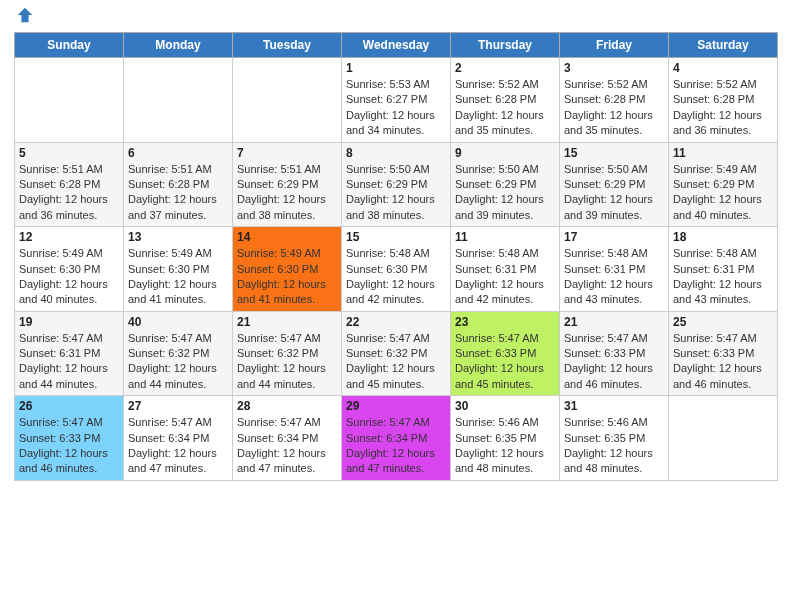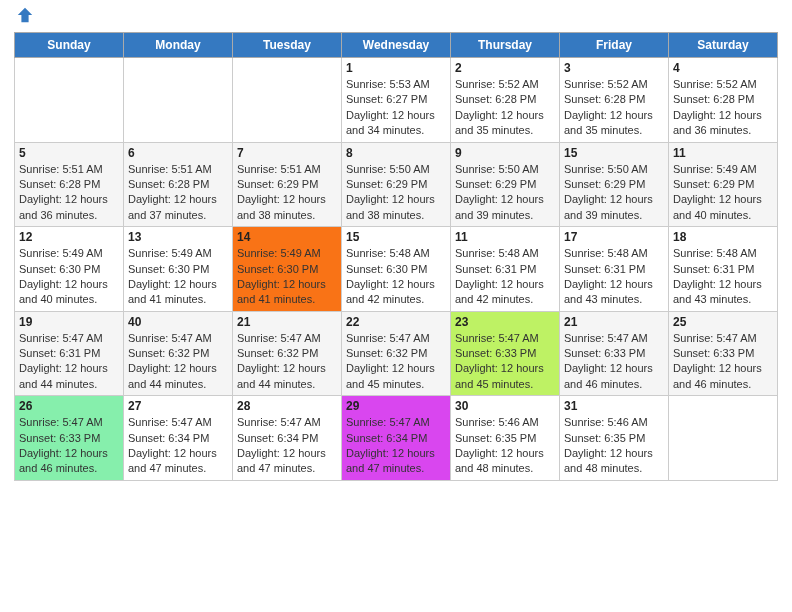--- a/index.html
+++ b/index.html
@@ -308,21 +308,21 @@
           </td>
           <td style="background: rgb(245, 245, 245);">
             <div class="day-number">25</div>
             <div class="day-info" style="white-space: pre-line;">Sunrise: 5:47 AM
 Sunset: 6:33 PM
 Daylight: 12 hours
 and 46 minutes.</div>
           </td>
         </tr>
         <tr>
-          <td style="background: #86efac;">
+          <td style="background: #7dd3fc;">
             <div class="day-number">26</div>
             <div class="day-info" style="white-space: pre-line;">Sunrise: 5:47 AM
 Sunset: 6:33 PM
 Daylight: 12 hours
 and 46 minutes.</div>
           </td>
           <td style="background: rgb(255, 255, 255);">
             <div class="day-number">27</div>
             <div class="day-info" style="white-space: pre-line;">Sunrise: 5:47 AM
 Sunset: 6:34 PM

